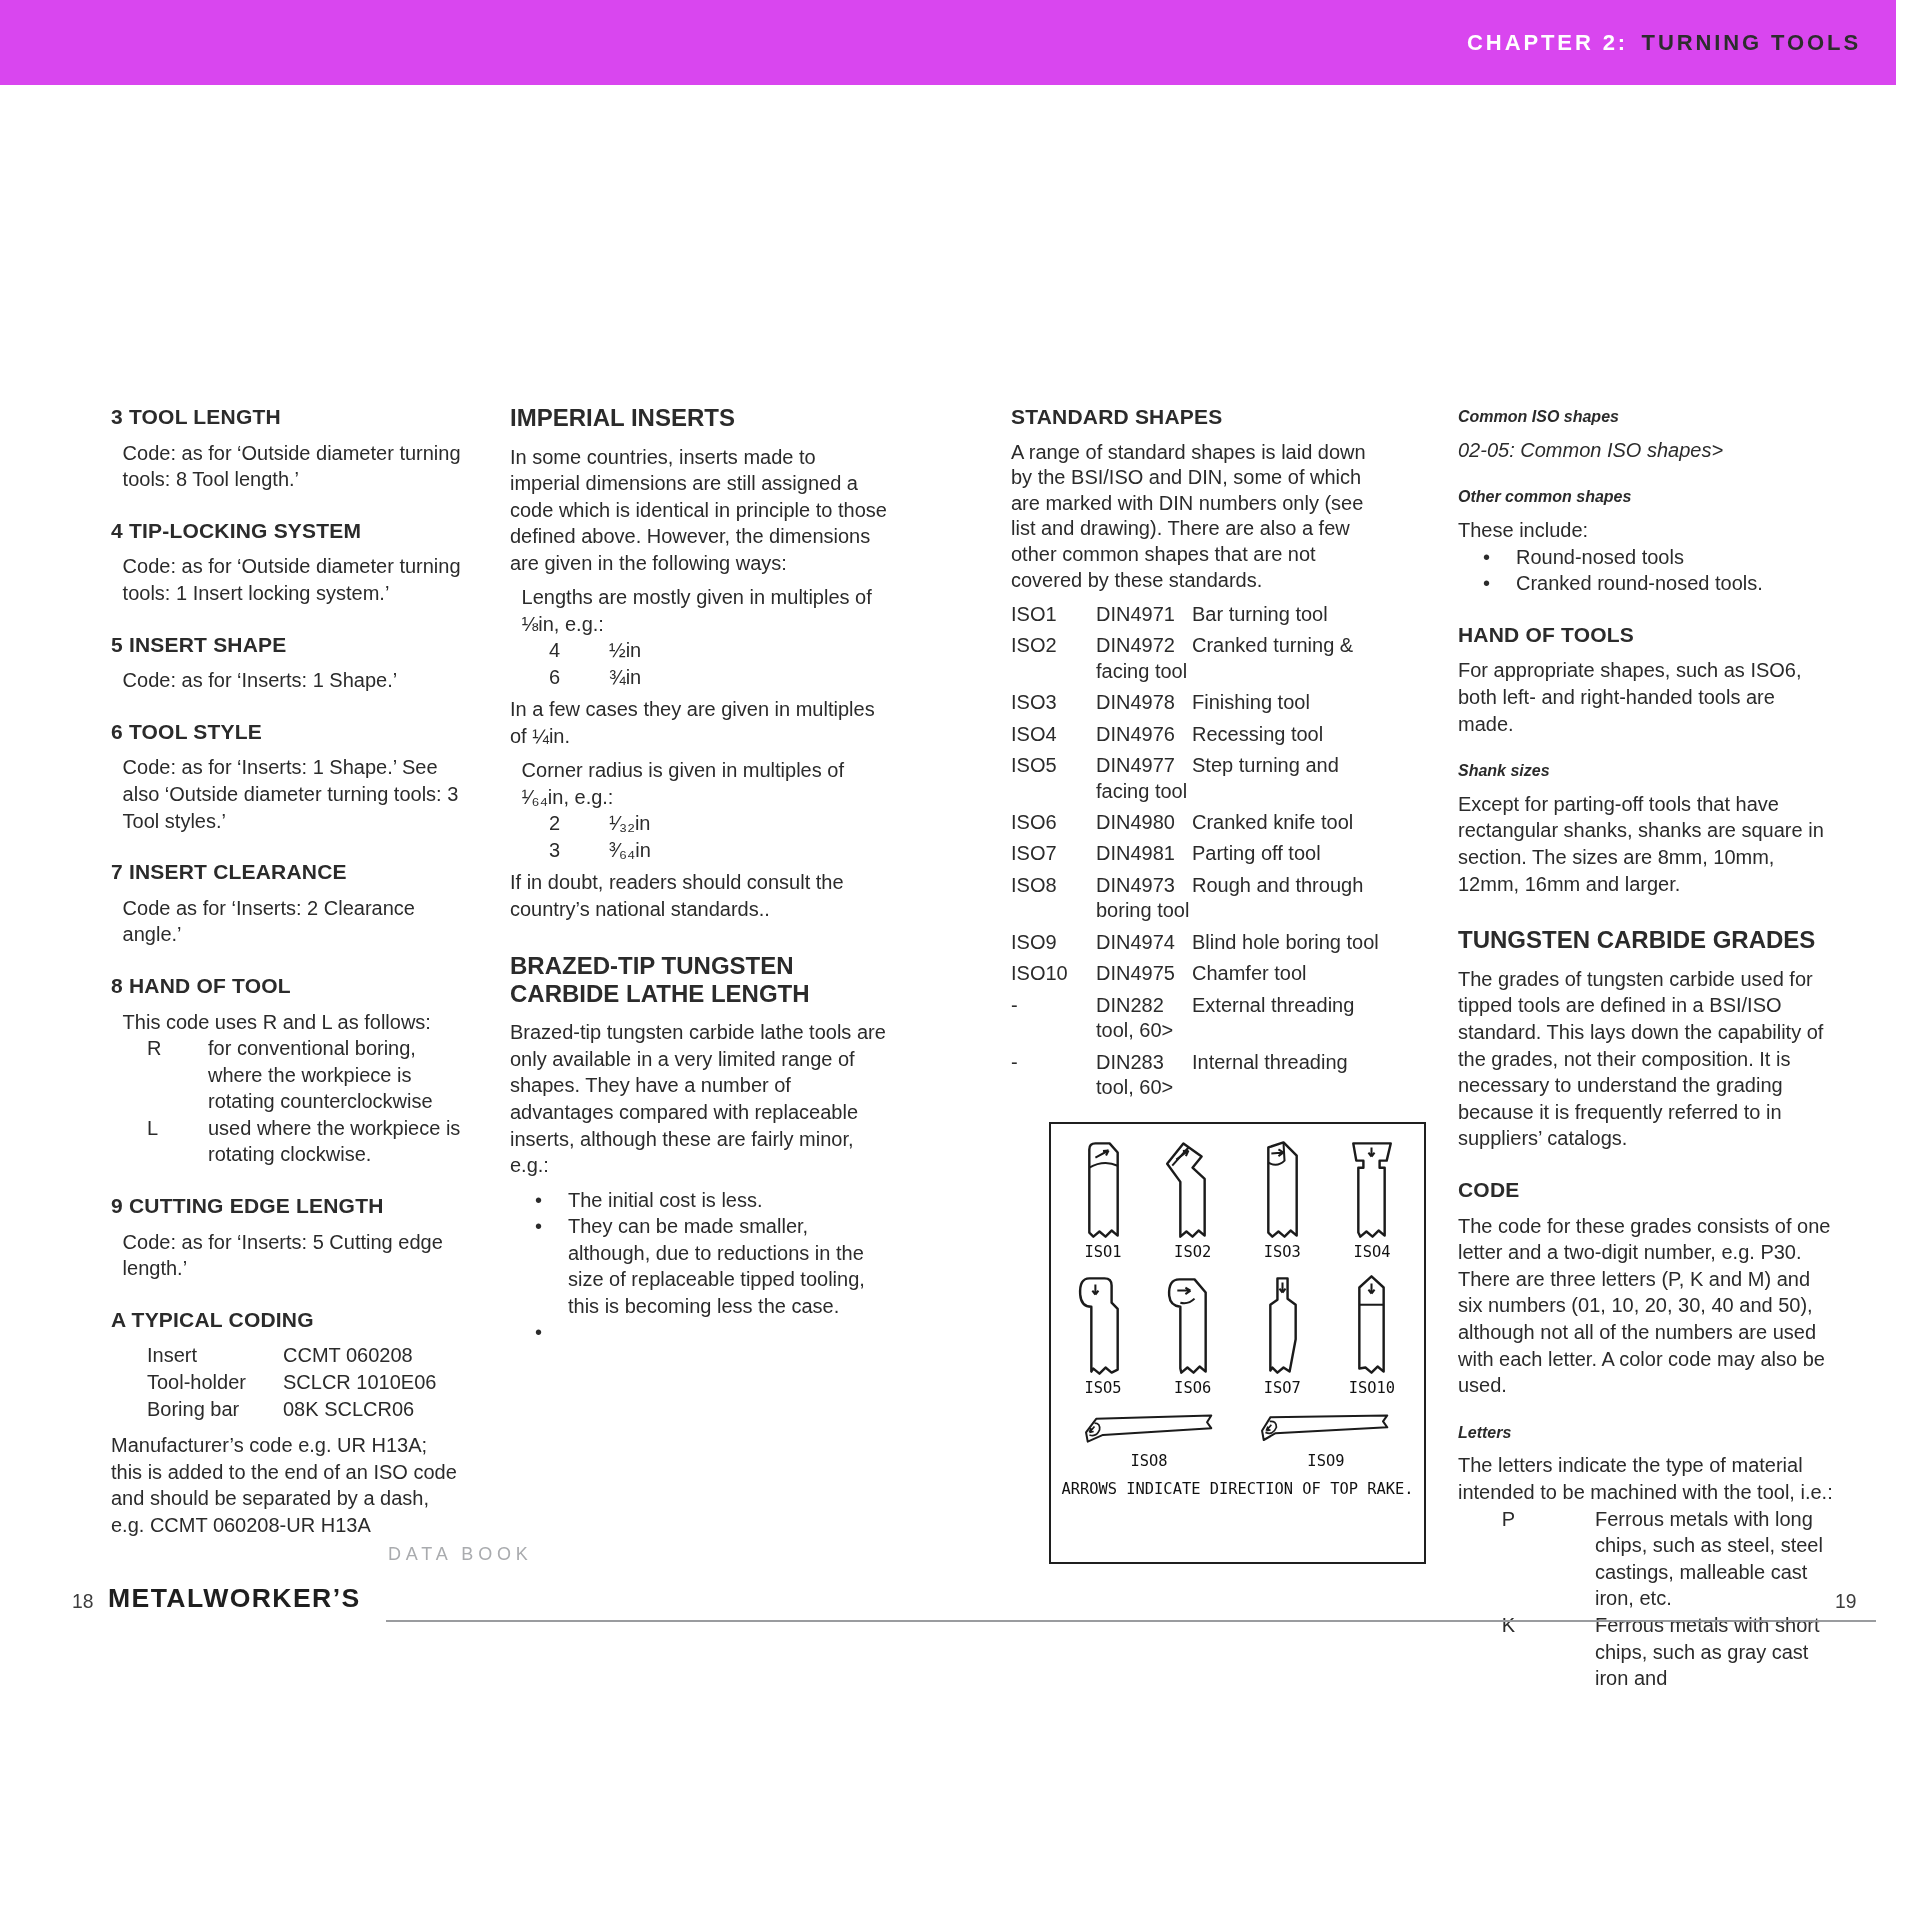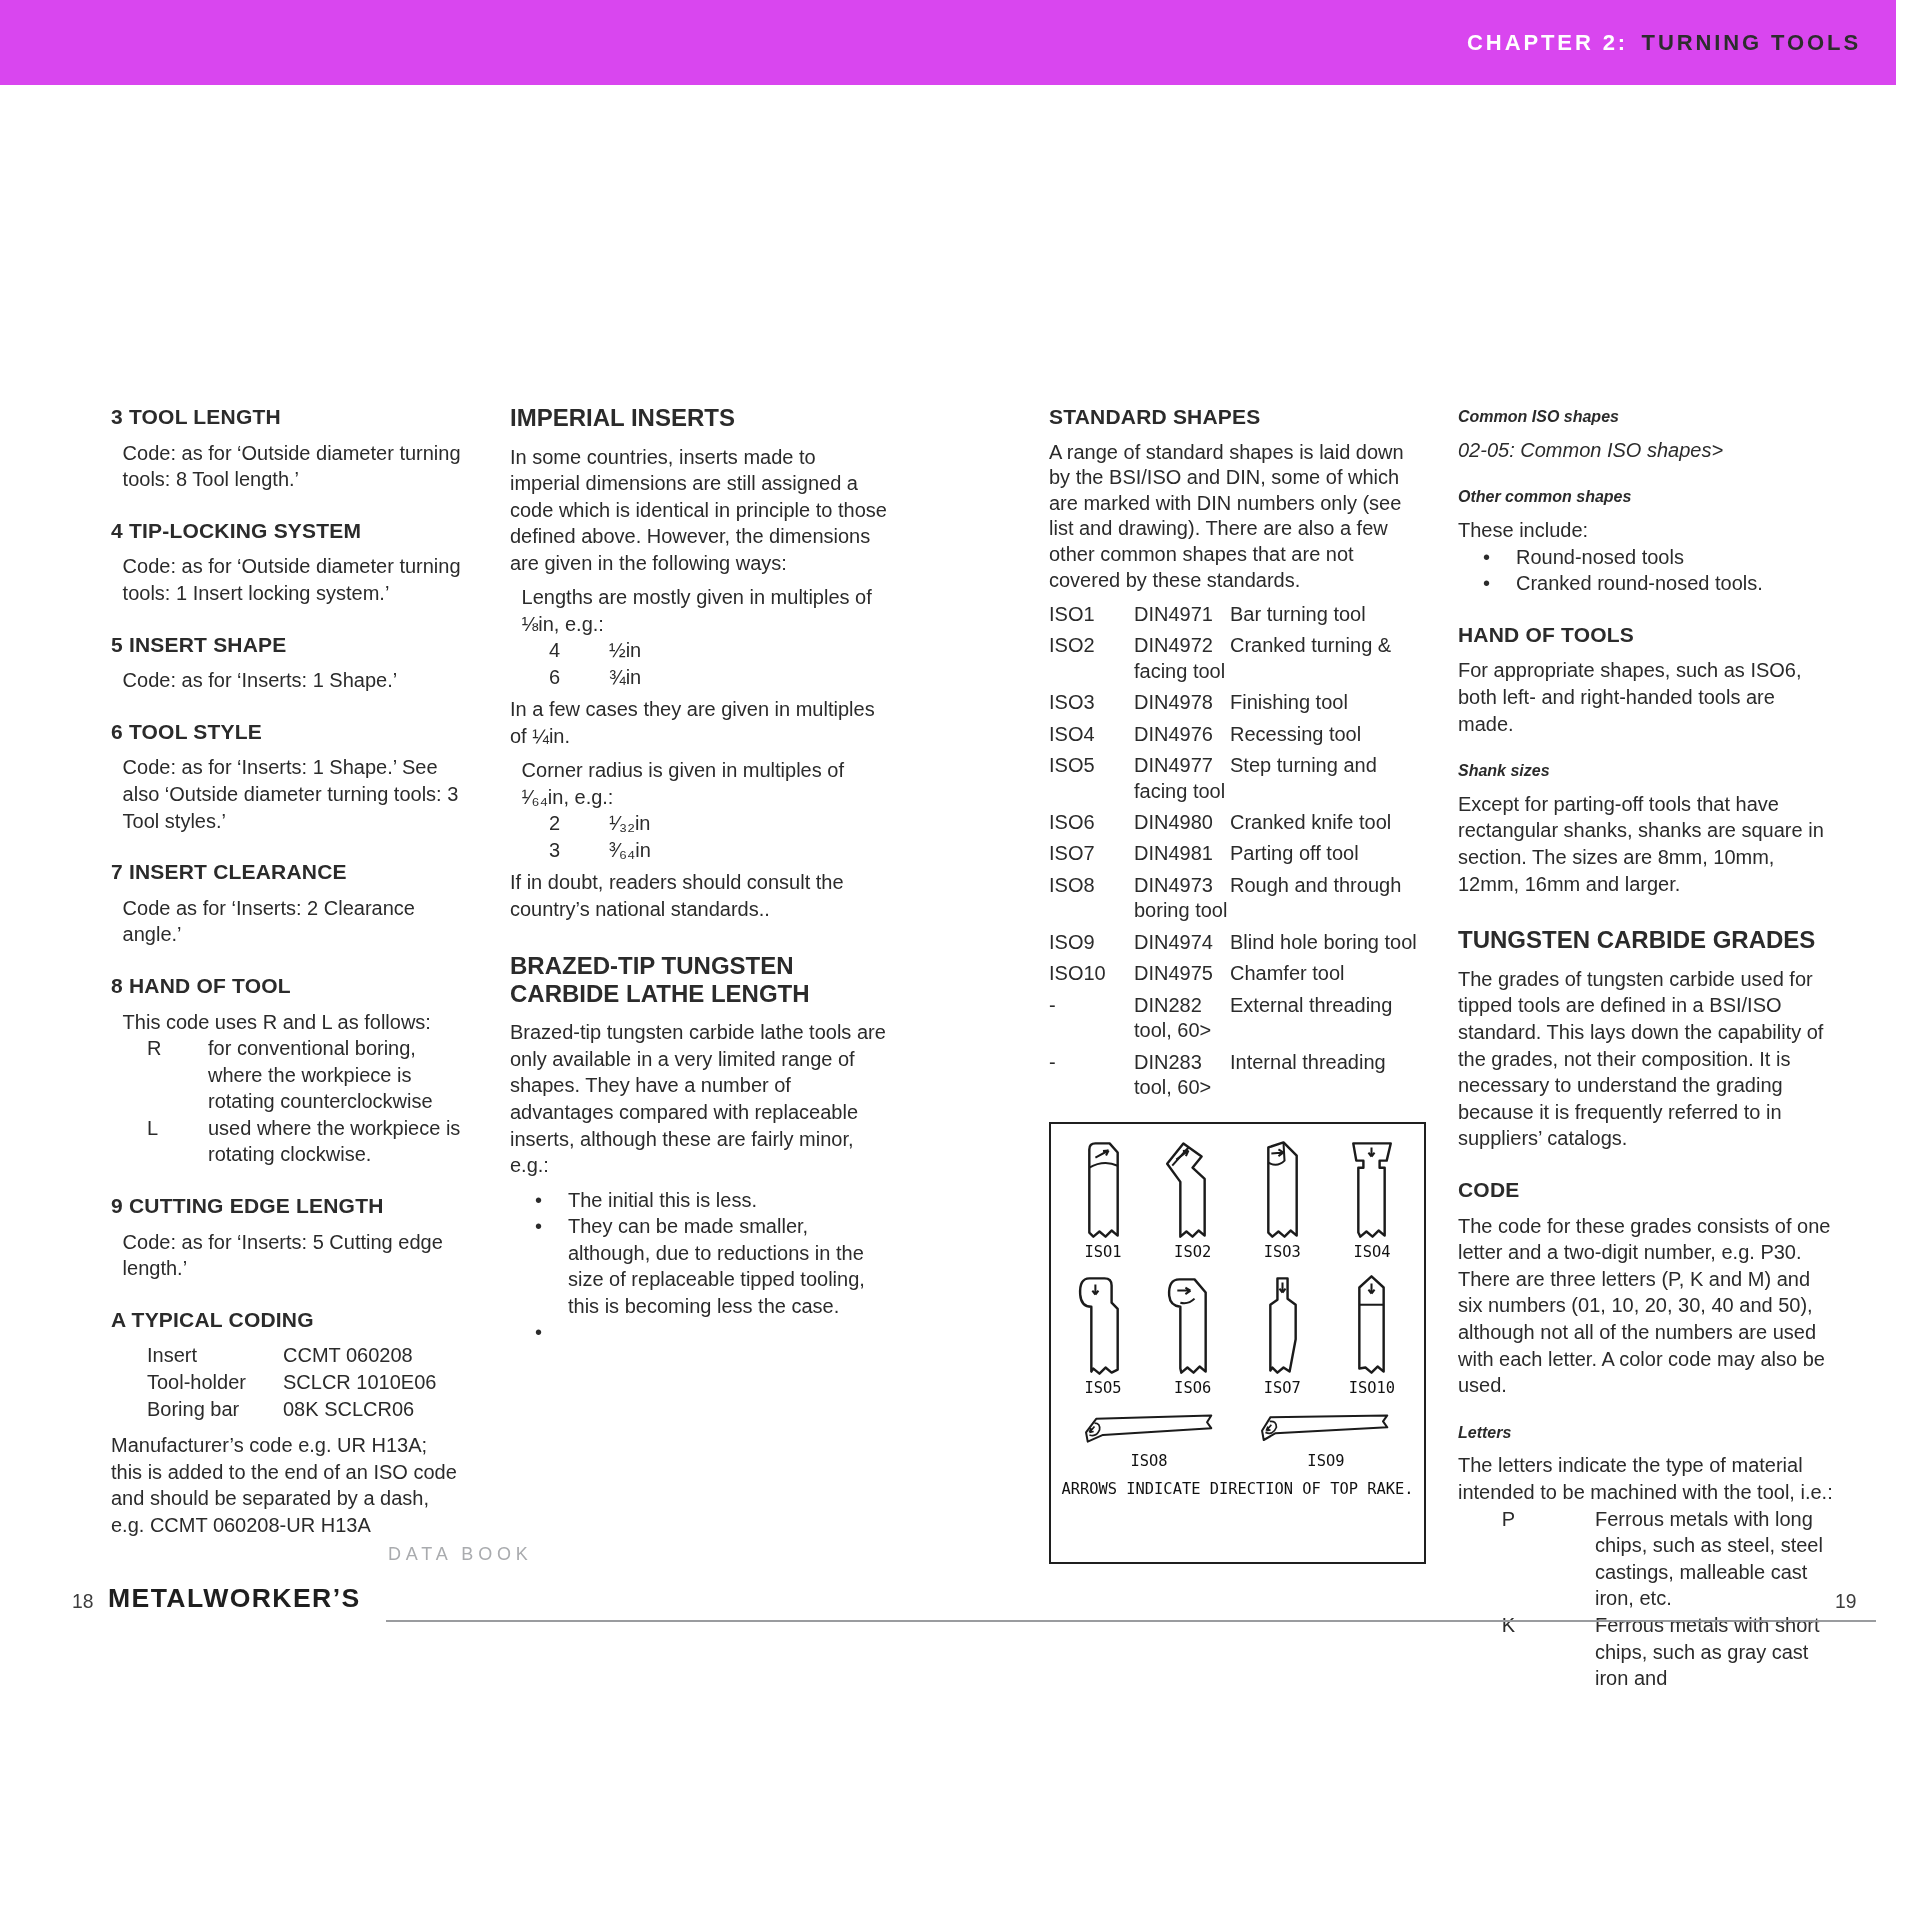--- a/index.html
+++ b/index.html
@@ -8,21 +8,21 @@
   
   .band{position:absolute;left:0;top:286;width:1896px;height:85px;background:#d946ef;}
   .band-text{position:absolute;right:35px;top:0;height:85px;display:flex;align-items:center;
              font-weight:bold;font-size:22px;letter-spacing:2.9px;white-space:pre;}
   .ch-num{color:#ffffff;}
   .ch-title{color:#2d2d2d;margin-left:13.5px;}
   
   .col{position:absolute;top:404px;font-size:20px;line-height:26.6px;}
   .col1{left:111px;width:350px;}
   .col2{left:510px;width:378px;}
-  .col3{left:1049px;width:380px;line-height:25.6px;}
+  .col3{left:1011px;width:380px;line-height:25.6px;}
   .col4{left:1458px;width:378px;}
   .col > :first-child{margin-top:0;}
   .h-small{font-size:21px;font-weight:bold;letter-spacing:0.2px;margin:25px 0 10.6px;line-height:25px;}
   .h-big{font-size:24px;font-weight:bold;margin:29px 0 11.6px;line-height:28px;}
   .h-ital{font-size:16px;font-weight:bold;font-style:italic;margin:21px 0 7.7px;line-height:25px;}
   p{margin:0 0 7.7px;}
   .ind{padding-left:11.6px;}
   .ital{font-style:italic;}
   .defrow{display:flex;padding-left:36px;}
   .defrow .term{flex:0 0 61px;}
@@ -122,21 +122,21 @@
       <span class="n">2</span><span>¹⁄₃₂in</span>
     </div>
     <div class="numrow" style="margin-bottom:5.8px;">
       <span class="n">3</span><span>³⁄₆₄in</span>
     </div>
     <p>If in doubt, readers should consult the country’s national standards..</p>
     <div class="h-big">BRAZED-TIP TUNGSTEN CARBIDE LATHE LENGTH</div>
     <p>Brazed-tip tungsten carbide lathe tools are only available in a very limited range of shapes. They have a number of advantages compared with replaceable inserts, although these are fairly minor, e.g.:</p>
     <div class="bul">
       <span class="dot">•</span>
-      <span class="bt">The initial this is less.</span>
+      <span class="bt">The initial cost is less.</span>
     </div>
     <div class="bul">
       <span class="dot">•</span>
       <span class="bt">They can be made smaller, although, due to reductions in the size of replaceable tipped tooling, this is becoming less the case.</span>
     </div>
     <div class="bul">
       <span class="dot">•</span>
     </div>
   </div>
 

